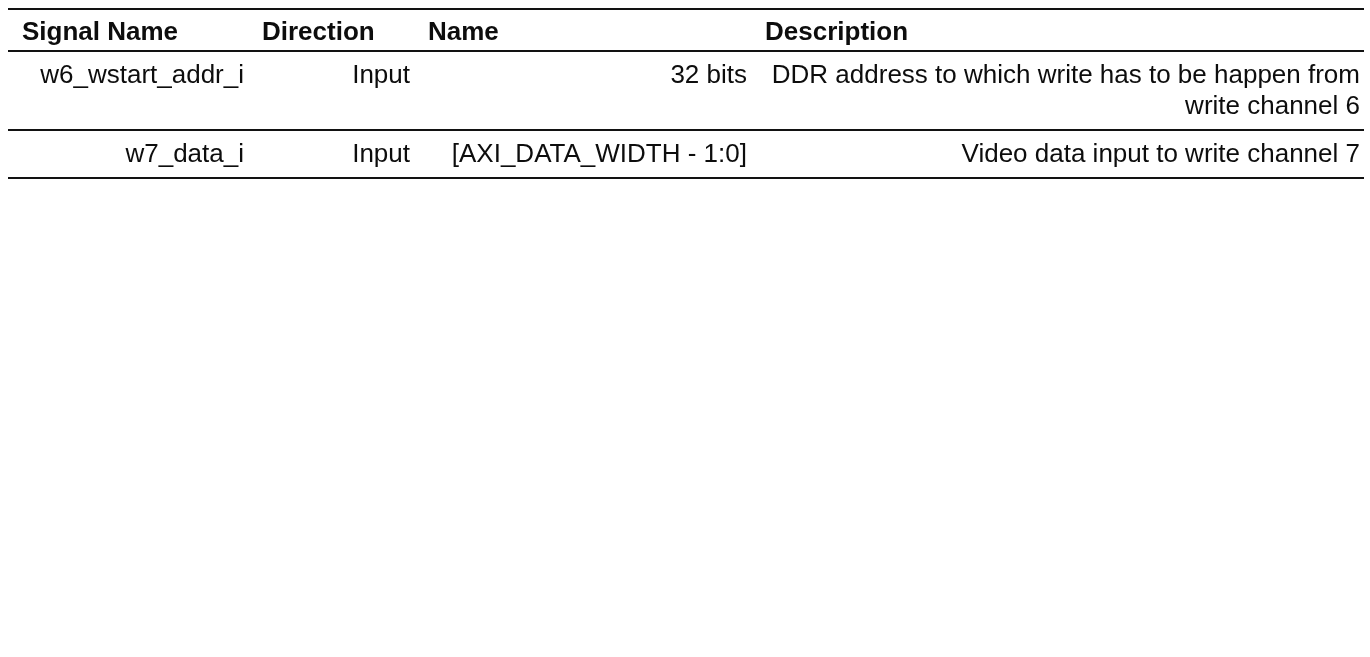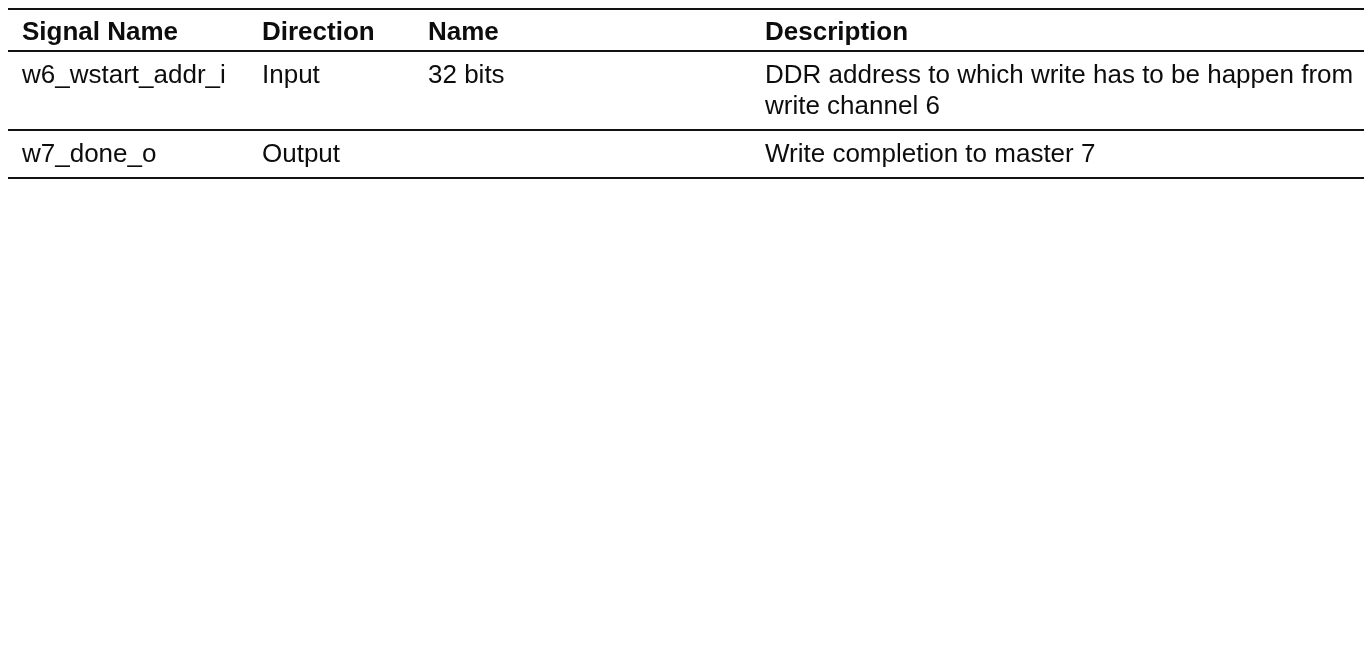--- a/index.html
+++ b/index.html
@@ -28,21 +28,21 @@
   table.signal-table th {
     text-align: left;
     vertical-align: middle;
     font-weight: bold;
     padding: 6px 4px 4px 14px;
     line-height: 30px;
     white-space: nowrap;
     overflow: hidden;
   }
   table.signal-table td {
-    text-align: left;
+    text-align: right;
     vertical-align: top;
     padding: 7px 4px 8px 14px;
     line-height: 31px;
   }
   td.c-signal, td.c-dir, td.c-width {
     white-space: nowrap;
     overflow: hidden;
   }
   td.c-desc {
     padding-right: 0;
@@ -70,25 +70,25 @@
   <tr>
     <td class="c-signal">w6_wstart_addr_i</td>
     <td class="c-dir">Input</td>
     <td class="c-width">32 bits</td>
     <td class="c-desc">DDR address to which write has to be happen from write channel 6</td>
   </tr>
 
 
 
 
+  <tr>
+    <td class="c-signal">w7_data_i</td>
+    <td class="c-dir">Input</td>
+    <td class="c-width">[AXI_DATA_WIDTH - 1:0]</td>
+    <td class="c-desc">Video data input to write channel 7</td>
+  </tr>
 
 
 
 
 
-  <tr>
-    <td class="c-signal">w7_done_o</td>
-    <td class="c-dir">Output</td>
-    <td class="c-width"></td>
-    <td class="c-desc">Write completion to master 7</td>
-  </tr>
 </tbody>
 </table>
 
 </body></html>

